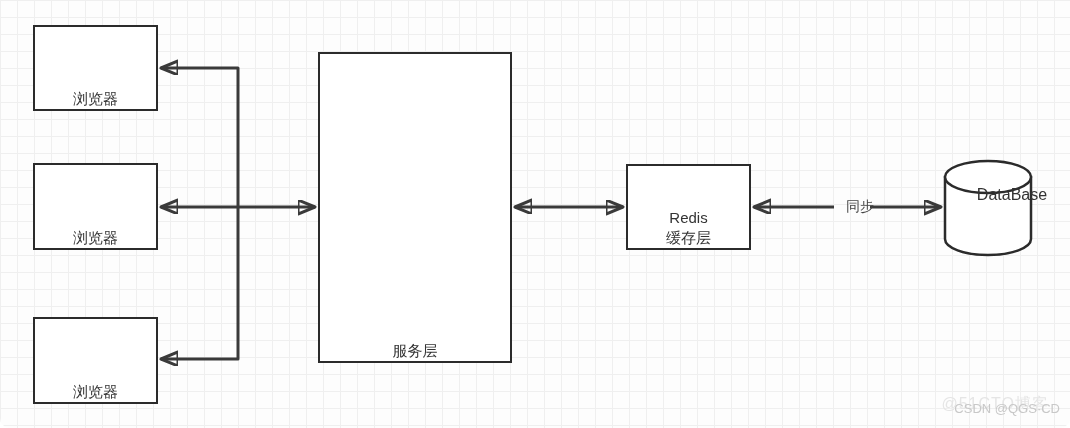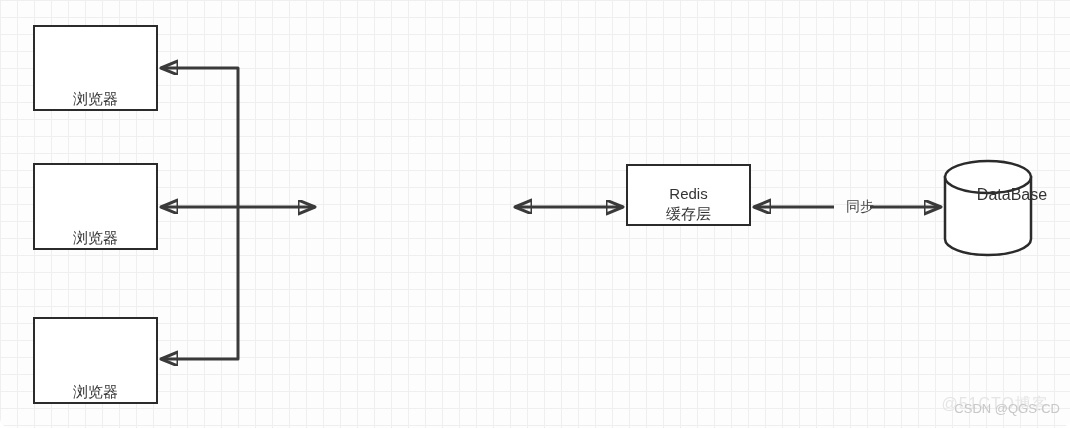--- a/index.html
+++ b/index.html
@@ -24,21 +24,21 @@
   .box{
     position:absolute; box-sizing:border-box;
     background:var(--shape-fill); border:2px solid var(--shape-border);
     display:flex; flex-direction:column; align-items:center; justify-content:flex-end;
     font-size:15px; color:var(--text); line-height:1.35; text-align:center;
   }
   .b1{left:33px; top:25px;  width:125px; height:86px;}
   .b2{left:33px; top:163px; width:125px; height:87px;}
   .b3{left:33px; top:317px; width:125px; height:87px;}
   .service{left:318px; top:52px; width:194px; height:311px;}
-  .redis{left:626px; top:164px; width:125px; height:62px;}
+  .redis{left:626px; top:164px; width:125px; height:86px;}
   .cyl{position:absolute; left:943px; top:158px;}
   .cyl path,.cyl ellipse{stroke:var(--shape-border); stroke-width:2.5; fill:var(--shape-fill);}
   .db-label{
     position:absolute; left:943px; top:186px; width:90px; text-align:center;
     font-size:16px; color:var(--text);padding-left:24px;
   }
   .sync-label{
     position:absolute; left:830px; top:198px; width:44px; text-align:right;
     font-size:14px; color:var(--sync-text);
   }
@@ -73,20 +73,23 @@
   <div class="box b1">
     <span>浏览器</span>
   </div>
   <div class="box b2">
     <span>浏览器</span>
   </div>
   <div class="box b3">
     <span>浏览器</span>
   </div>
 
+  <div class="box service">
+    <span>服务层</span>
+  </div>
 
   <div class="box redis">
     <span>Redis</span>
     <span>缓存层</span>
   </div>
 
   <svg class="cyl" width="90" height="100" viewBox="0 0 90 100">
     <path d="M2 19 L2 81 A43 16 0 0 0 88 81 L88 19 Z"></path>
     <ellipse cx="45" cy="19" rx="43" ry="16"></ellipse>
   </svg>

